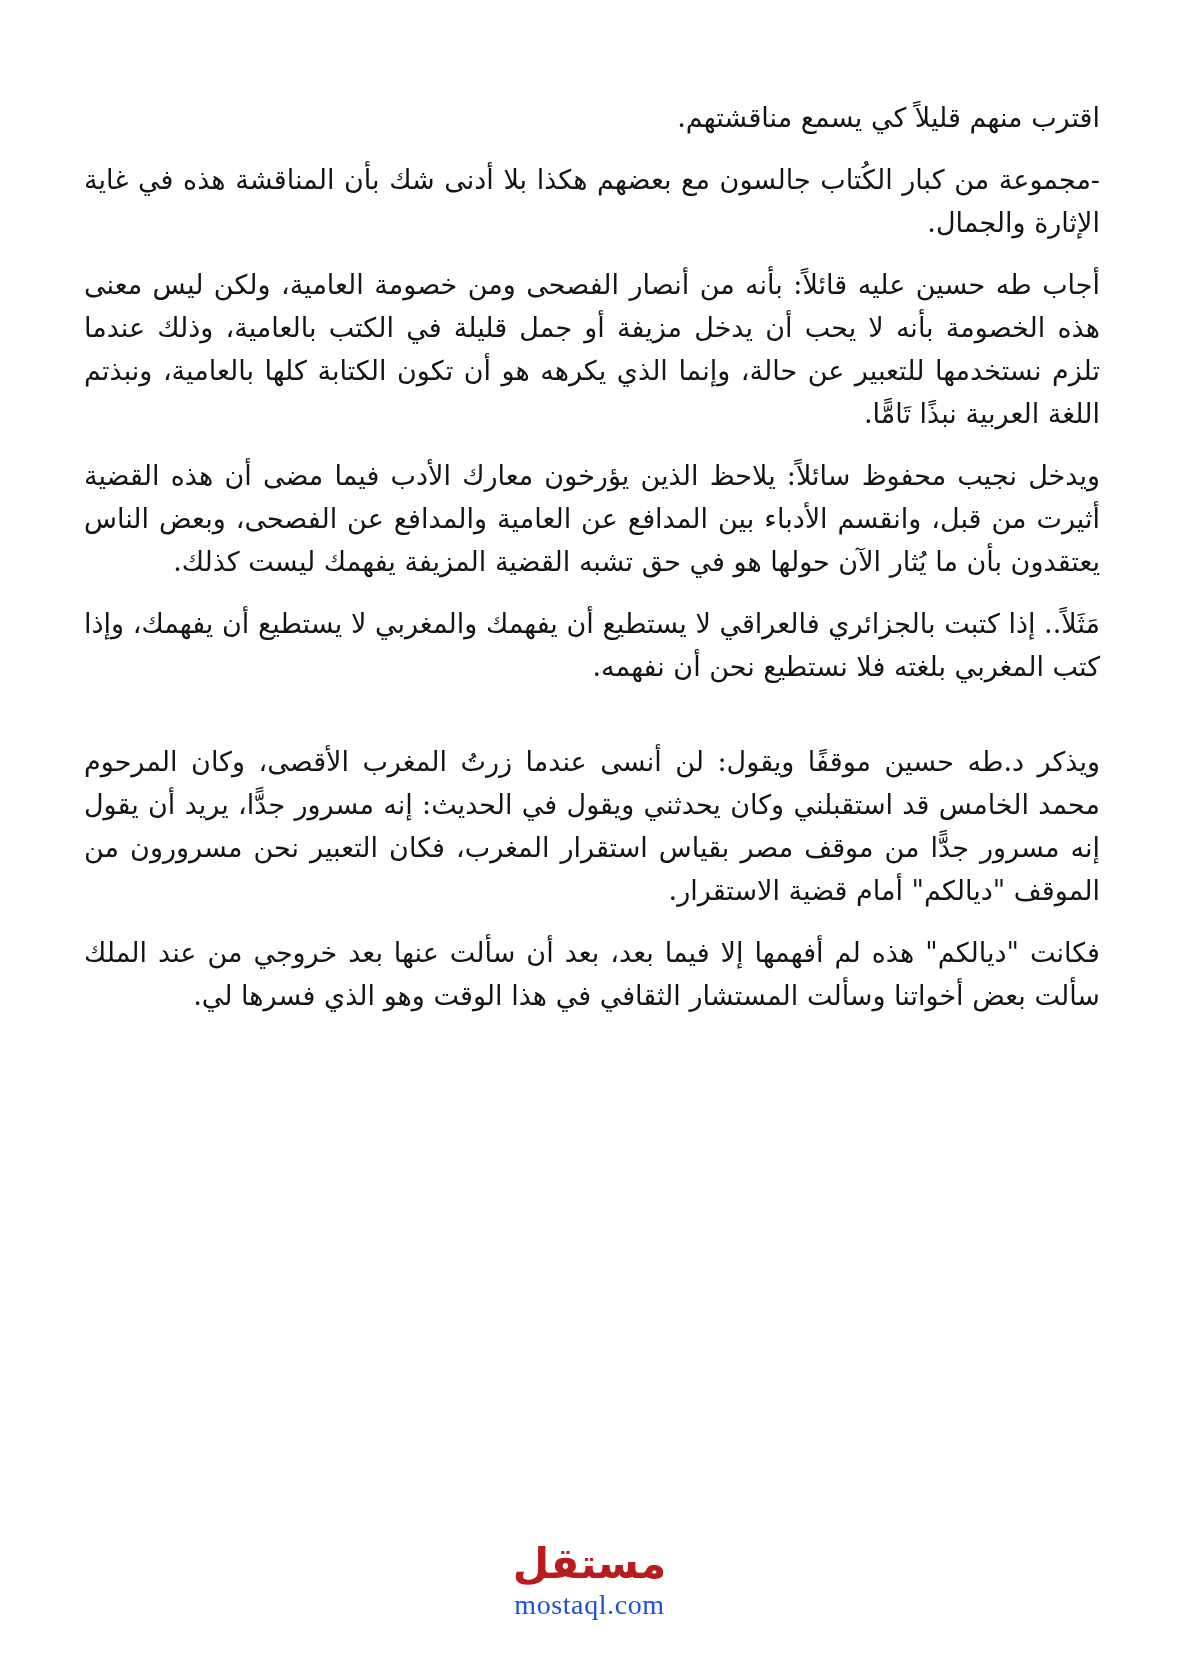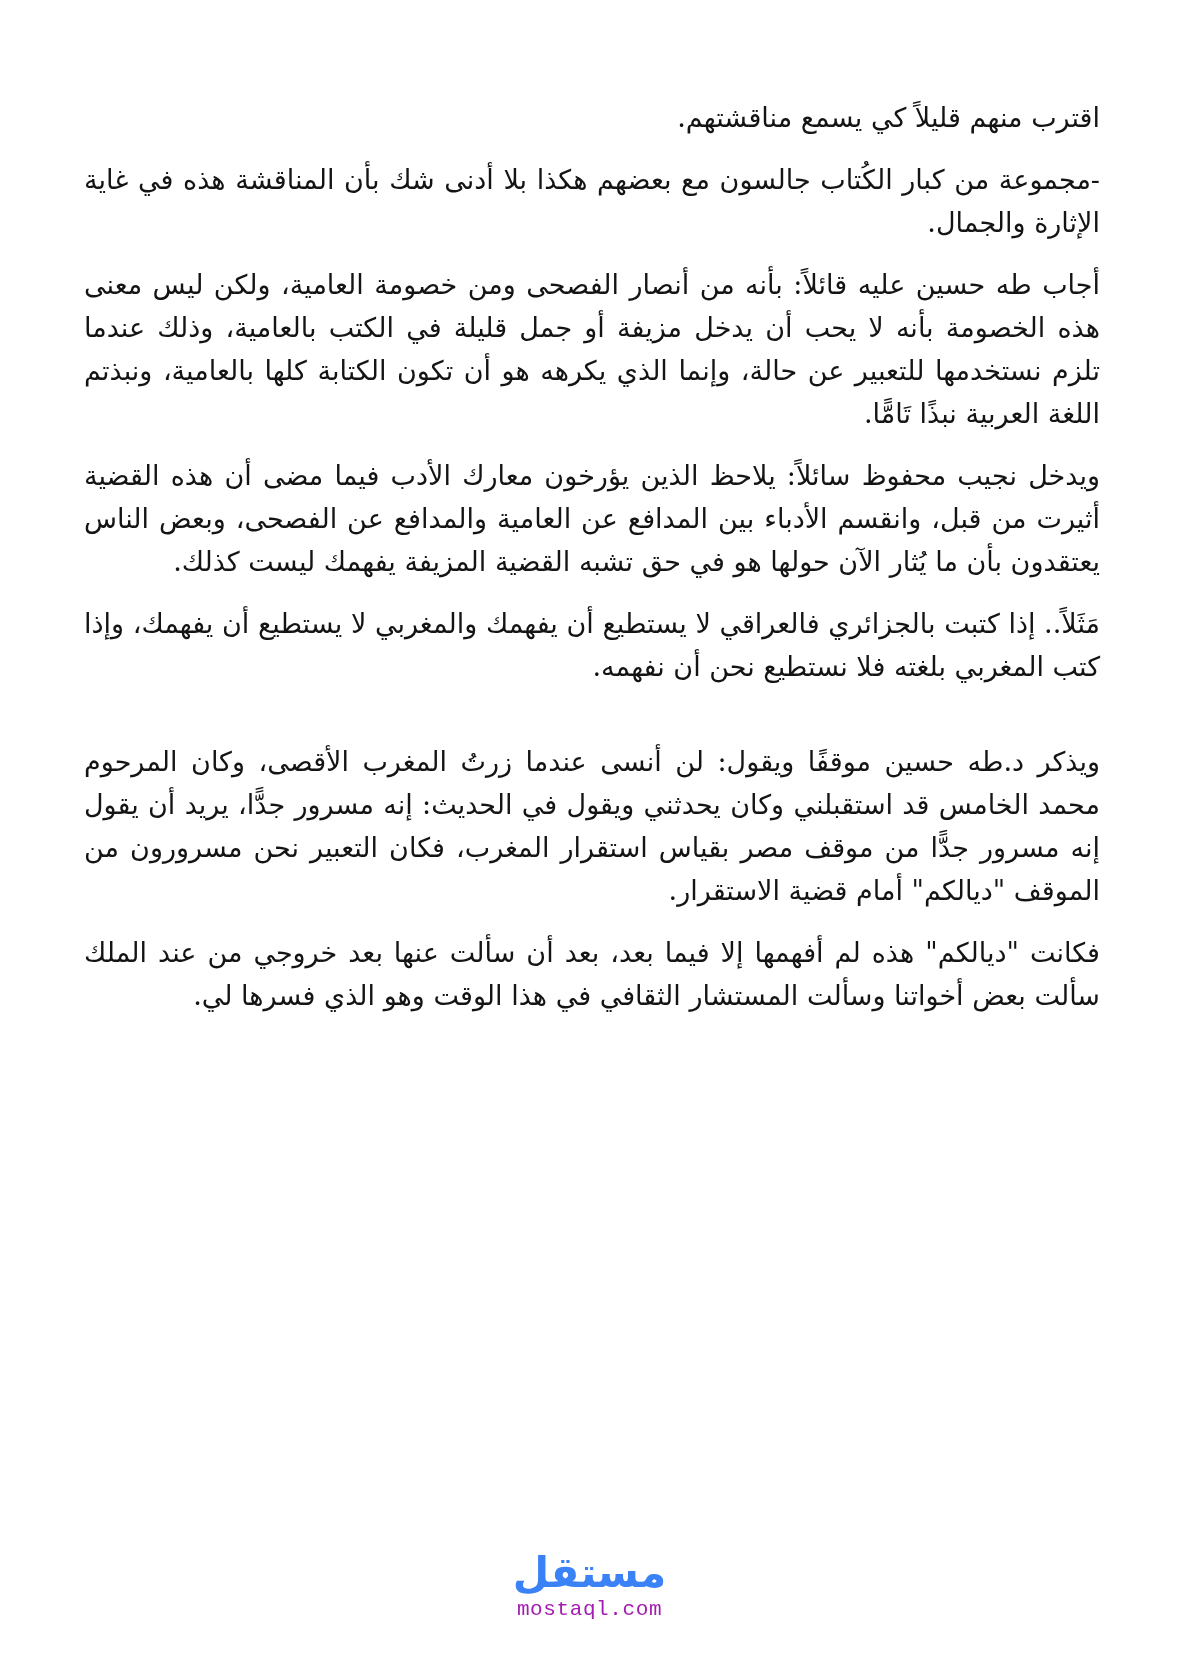--- a/index.html
+++ b/index.html
@@ -41,28 +41,28 @@
     left: 0;
     right: 0;
     bottom: 34px;
     text-align: center;
     user-select: none;
   }
   .wm-logo {
     font-family: "DejaVu Sans", sans-serif;
     font-size: 42px;
     font-weight: bold;
-    color: #3b82f6;
+    color: #b91c1c;
     line-height: 1.05;
     direction: rtl;
   }
   .wm-url {
-    font-family: Liberation Mono, monospace;
-    font-size: 21px;
-    color: #a21caf;
+    font-family: Liberation Serif, serif;
+    font-size: 28px;
+    color: #1d4ed8;
     letter-spacing: 0.6px;
     margin-top: 3px;
     direction: ltr;
   }
 </style>
 </head>
 <body>
 
 <div class="page">
   <main class="content">

